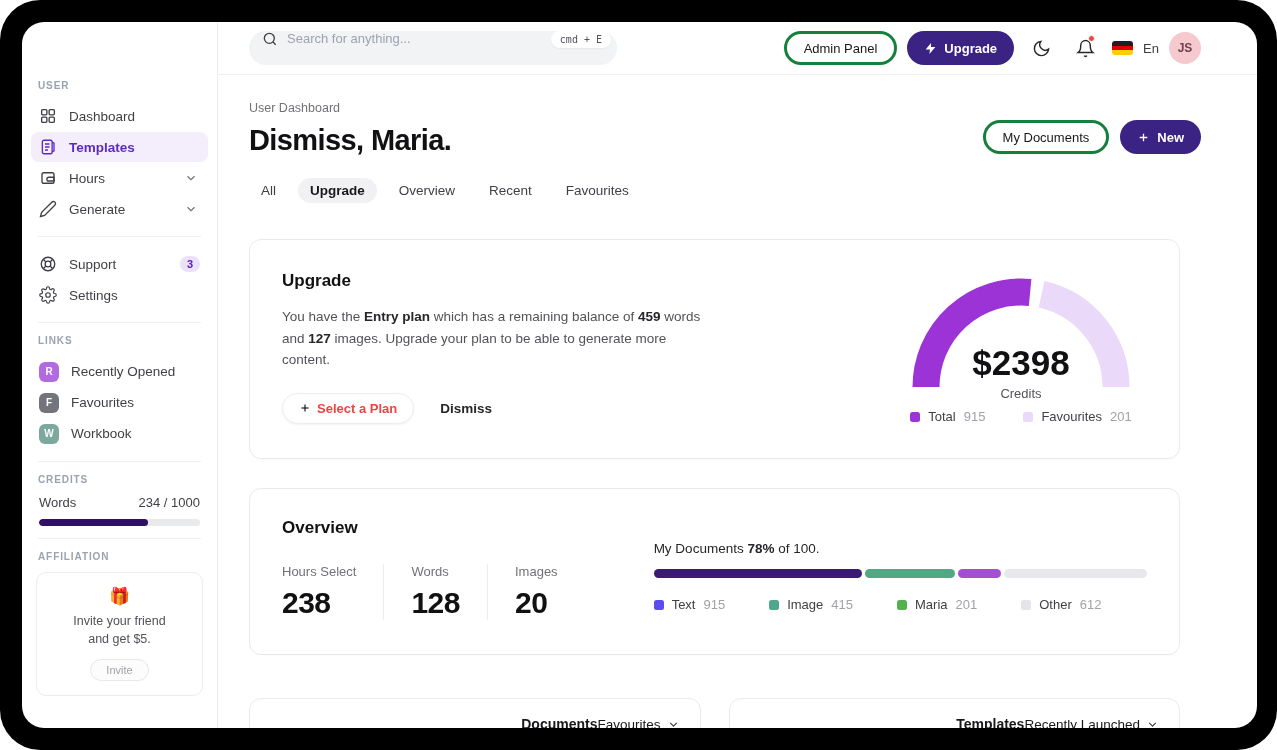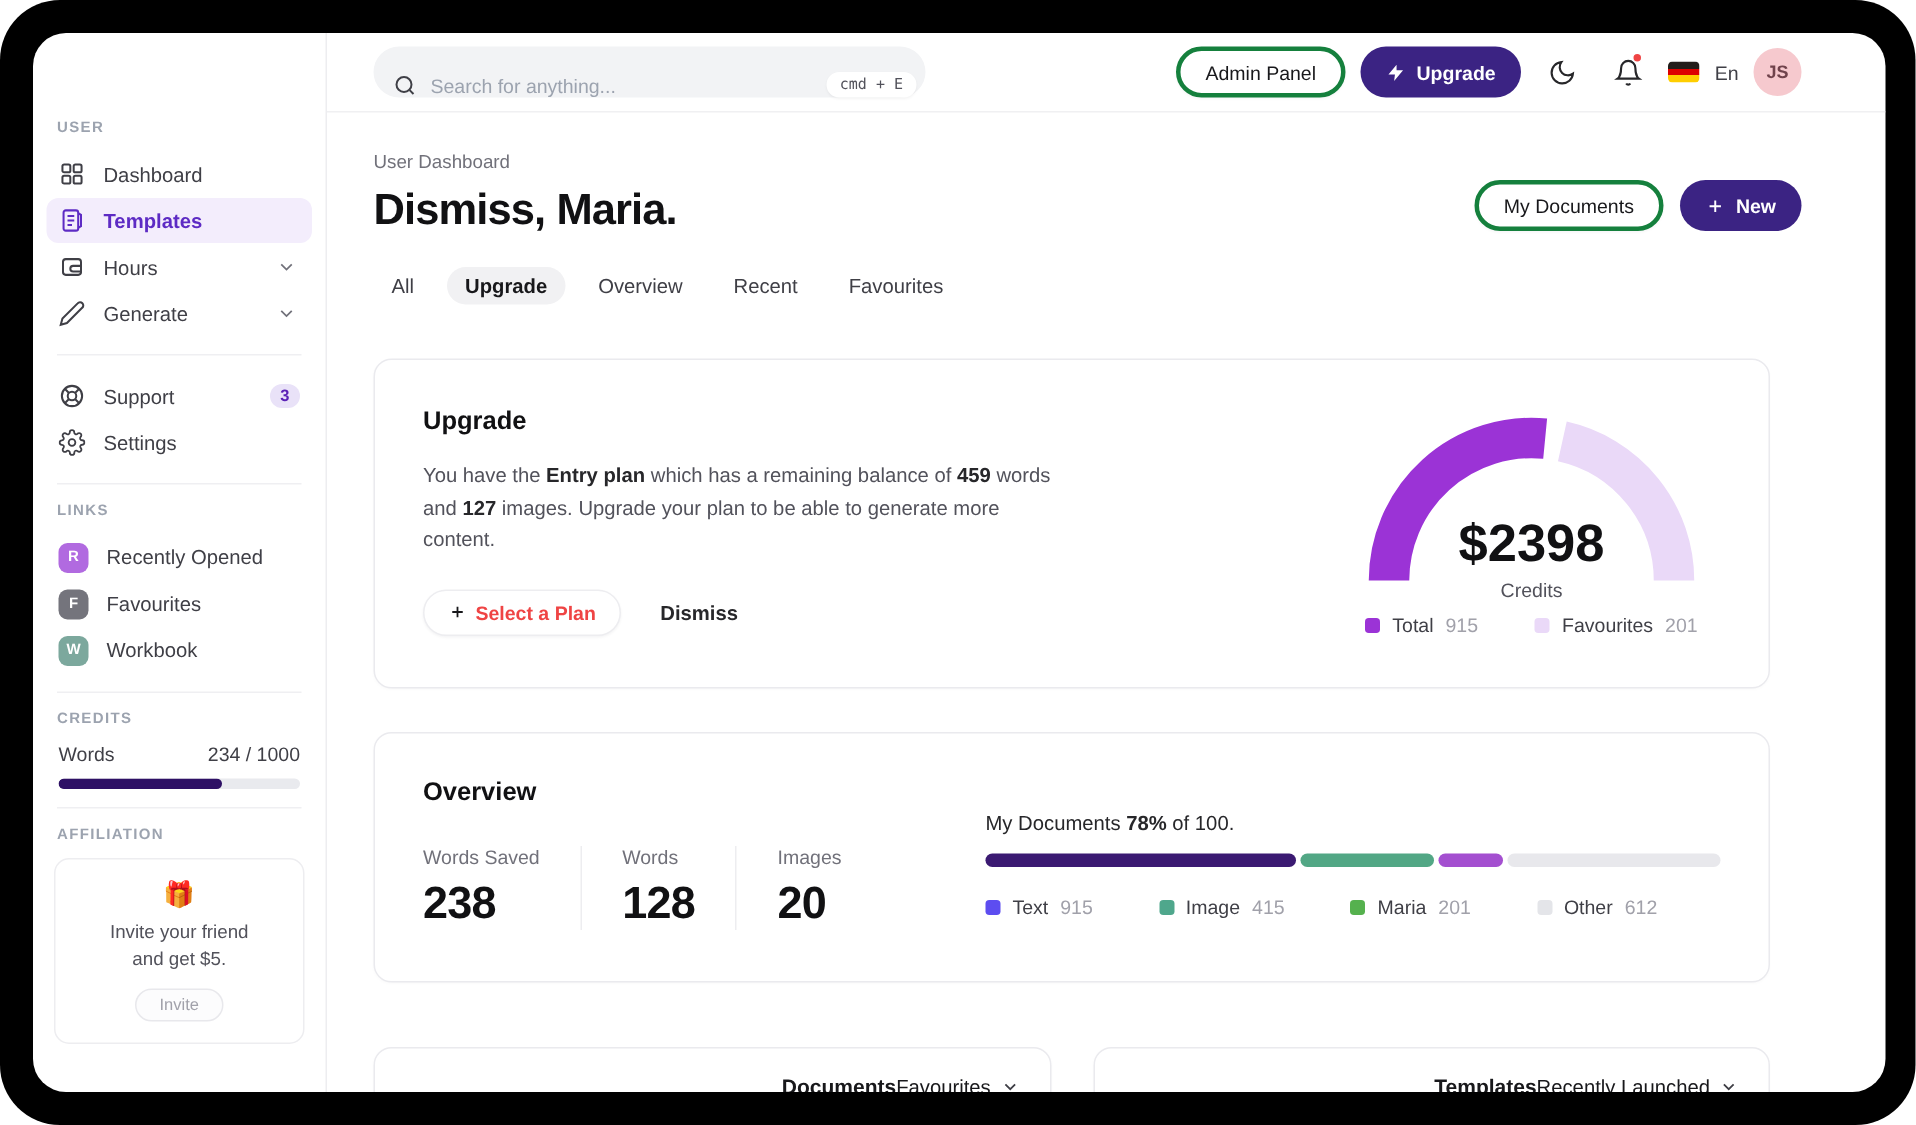--- a/index.html
+++ b/index.html
@@ -36,21 +36,21 @@
   .affil-text { font-size:12.5px; color:#52525b; margin-top:6px; line-height:1.4; }
   .invite-btn { margin-top:11px; display:inline-block; border:1px solid #e8e8ec;
     background:#fcfcfd; color:#a1a1aa; border-radius:999px; font-size:11px;
     padding:4px 15px; cursor:pointer; }
 
   
   .main { flex:1; display:flex; flex-direction:column; min-width:0; }
   .topbar { height:53px; flex:0 0 53px; display:flex; align-items:center;
     padding:0 56px 0 31px; border-bottom:1px solid #f0f0f2; }
   .search { width:368px; height:34px; background:#f2f3f5; border-radius:17px;
-    display:flex; align-items:flex-end; padding:0 6px 0 13px; color:#9ca3af; }
+    display:flex; align-items:flex-start; padding:0 6px 0 13px; color:#9ca3af; }
   .search-ph { font-size:13px; margin-left:9px; flex:1; color:#9ca3af; }
   .kbd { background:#fff; border-radius:11px; padding:3px 9px; font-family:"DejaVu Sans Mono", monospace;
     font-size:10px; color:#52525b; box-shadow:0 1px 2px rgba(0,0,0,.05); }
   .top-right { margin-left:auto; display:flex; align-items:center; gap:10px; }
   .pill-btn { height:34px; display:flex; align-items:center; background:#fff;
     border:3px solid #15803d; border-radius:999px; padding:0 17px; font-size:13px;
     color:#18181b; box-shadow:0 1px 2px rgba(16,24,40,.04); cursor:pointer; white-space:nowrap; }
   .pill-dark { height:34px; display:flex; align-items:center; gap:7px; border:none;
     border-radius:999px; padding:0 17px; font-size:13px; font-weight:600; color:#fff;
     cursor:pointer; }
@@ -338,21 +338,21 @@
             </div>
           </div>
         </div>
       </div>
 
       <div class="card overview-card">
         <div>
           <div class="card-title">Overview</div>
           <div class="stats-row">
             <div class="stat">
-              <div class="stat-label">Words Saved</div>
+              <div class="stat-label">Hours Select</div>
               <div class="stat-value">238</div>
             </div>
             <div class="stat">
               <div class="stat-label">Words</div>
               <div class="stat-value">128</div>
             </div>
             <div class="stat">
               <div class="stat-label">Images</div>
               <div class="stat-value">20</div>
             </div>

